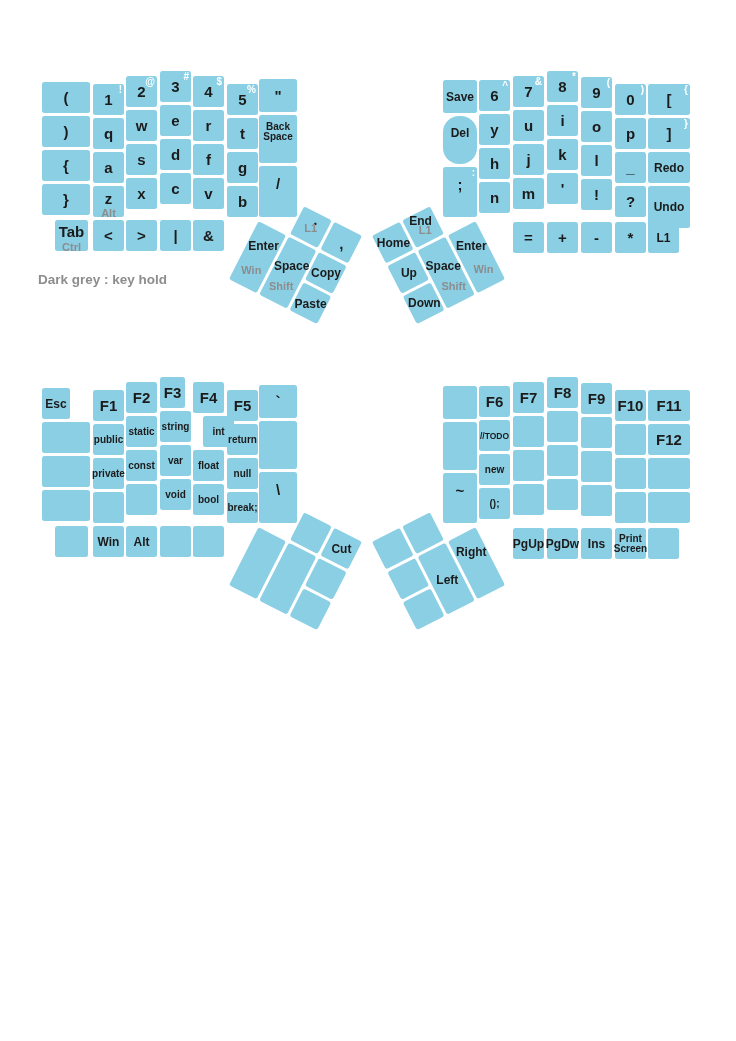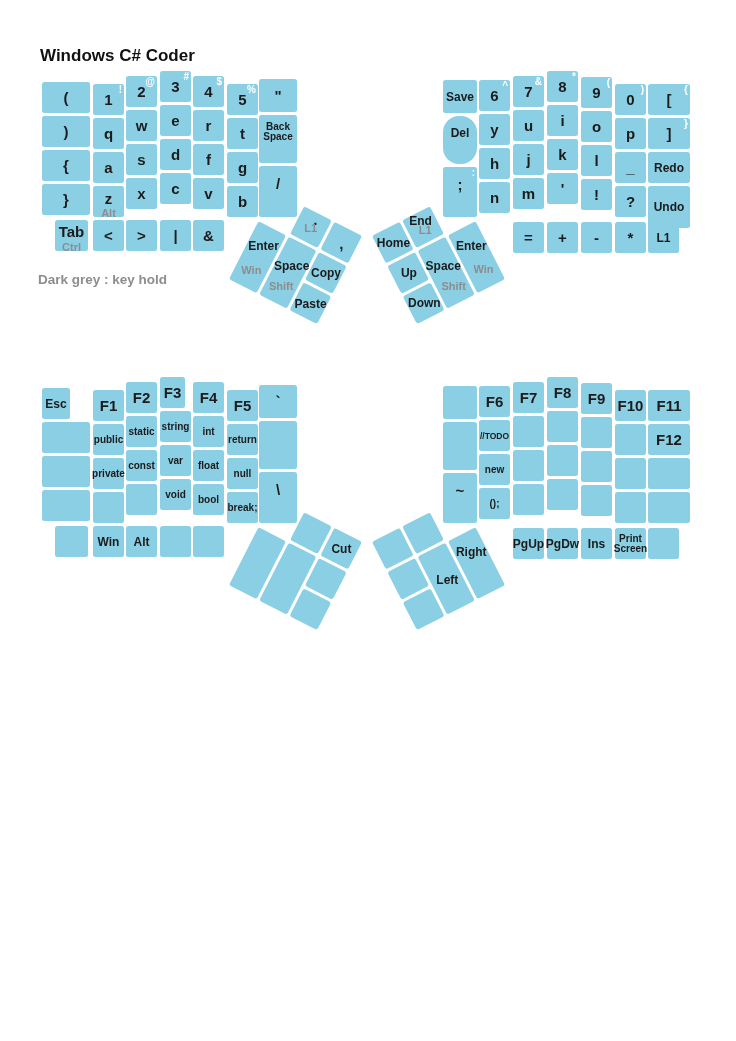--- a/index.html
+++ b/index.html
@@ -30,21 +30,20 @@
   .shift{
     position:absolute;top:1px;right:2px;font-size:10px;font-weight:700;color:#fff;line-height:1;
     transform:rotate(var(--crot,0deg));
   }
   .cluster{position:absolute;width:99px;height:99px;}
 </style>
 </head>
 <body>
 
 <div id="board">
-    <div class="ltitle" style="left: 40px; top: 46px;">Windows C# Coder</div>
     <div class="key" style="left: 42px; top: 82px; width: 48px; height: 31px;">
       <span class="lab lg">(</span>
     </div>
     <div class="key" style="left: 93px; top: 84px; width: 31px; height: 31px;">
       <span class="lab lg">1</span>
       <span class="shift">!</span>
     </div>
     <div class="key" style="left: 126px; top: 76px; width: 31px; height: 31px;">
       <span class="lab lg">2</span>
       <span class="shift">@</span>
@@ -316,21 +315,21 @@
     <div class="key" style="left: 42px; top: 422px; width: 48px; height: 31px;"></div>
     <div class="key" style="left: 93px; top: 424px; width: 31px; height: 31px;">
       <span class="lab sm">public</span>
     </div>
     <div class="key" style="left: 126px; top: 416px; width: 31px; height: 31px;">
       <span class="lab sm">static</span>
     </div>
     <div class="key" style="left: 160px; top: 411px; width: 31px; height: 31px;">
       <span class="lab sm">string</span>
     </div>
-    <div class="key" style="left: 193px; top: 416px; width: 31px; height: 31px;">
+    <div class="key" style="left: 203px; top: 416px; width: 31px; height: 31px;">
       <span class="lab sm">int</span>
     </div>
     <div class="key" style="left: 227px; top: 424px; width: 31px; height: 31px;">
       <span class="lab sm">return</span>
     </div>
     <div class="key tall" style="left: 259px; top: 421px; width: 38px; height: 48px;"></div>
     <div class="key" style="left: 42px; top: 456px; width: 48px; height: 31px;"></div>
     <div class="key" style="left: 93px; top: 458px; width: 31px; height: 31px;">
       <span class="lab sm">private</span>
     </div>

